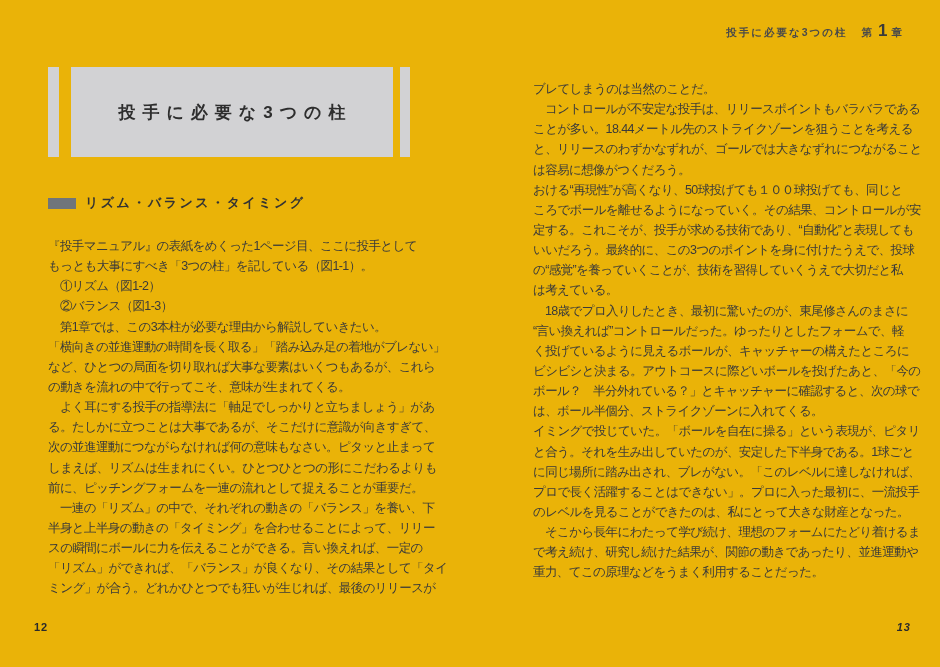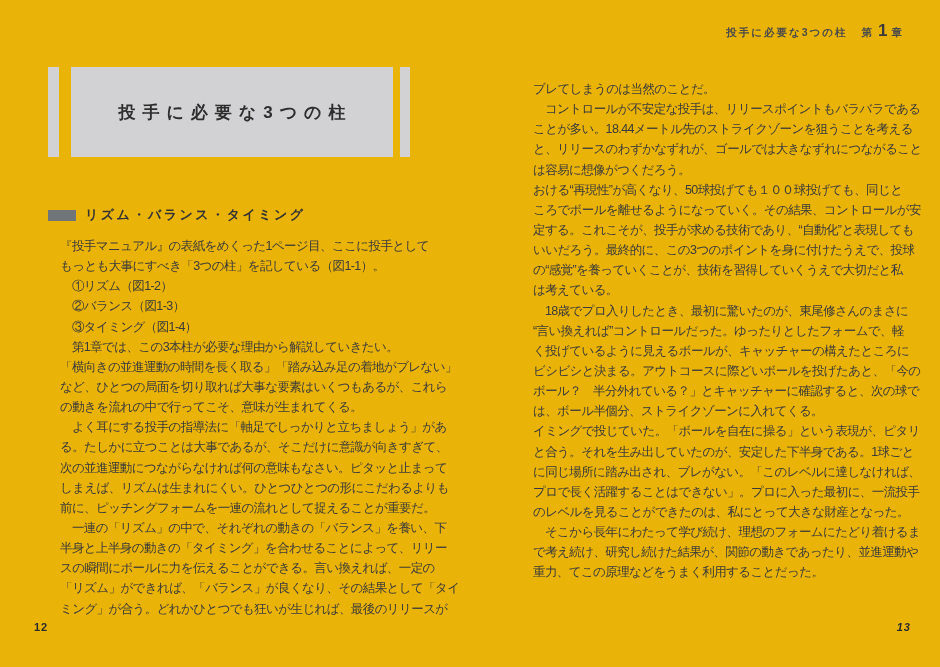--- a/index.html
+++ b/index.html
@@ -16,29 +16,29 @@
   .running-head .chap-num { font-size:17px; font-weight:bold; letter-spacing:0; margin:0 4px; color:#3a3a3a; }
   .title-accent-left  { position:absolute; left:48px;  top:67px; width:11px; height:90px; background:#d2d2d4; }
   .title-box {
     position:absolute; left:71px; top:67px; width:322px; height:90px; background:#d2d2d4;
     display:flex; align-items:center; justify-content:center;
   }
   .title-box .title-text {
     font-size:17px; font-weight:bold; letter-spacing:7px; text-indent:7px; color:#2e2e2e; white-space:nowrap;
   }
   .title-accent-right { position:absolute; left:400px; top:67px; width:10px; height:90px; background:#d2d2d4; }
-  .section-heading { position:absolute; left:48px; top:206px; display:flex; align-items:center; }
+  .section-heading { position:absolute; left:48px; top:194px; display:flex; align-items:center; }
   .section-bullet { width:28px; height:11px; background:#70757a; margin-right:9px; }
   .section-title { font-weight:bold; font-size:13px; letter-spacing:2.5px; color:#333333; white-space:nowrap; }
   .body-col {
     position:absolute; font-size:12.5px; letter-spacing:-0.6px;
     line-height:20.15px; color:#3a3a3a;margin-top:21px;
   }
   .body-col .line { white-space:nowrap; height:20.15px; }
-  #left-body  { left:60px;  top:215px; width:372px; }
+  #left-body  { left:48px;  top:215px; width:372px; }
   #right-body { left:533px; top:58px;  width:372px; }
   .pagenum { position:absolute; font-size:11px; letter-spacing:1px; color:#2b2b2b; font-weight:bold; }
   #pn-left  { left:34px;  top:621px; }
   #pn-right { right:29px; top:621px;font-style:italic; }
 </style>
 </head>
 <body>
 
 <div class="spread">
 
@@ -58,21 +58,20 @@
   <div class="section-heading">
     <span class="section-bullet"></span>
     <span class="section-title">リズム・バランス・タイミング</span>
   </div>
 
   <div id="left-body" class="body-col">
       <div class="line">『投手マニュアル』の表紙をめくった1ページ目、ここに投手として</div>
       <div class="line">もっとも大事にすべき「3つの柱」を記している（図1-1）。</div>
       <div class="line">　①リズム（図1-2）</div>
       <div class="line">　②バランス（図1-3）</div>
-      <div class="line">　③タイミング（図1-4）</div>
       <div class="line">　第1章では、この3本柱が必要な理由から解説していきたい。</div>
       <div class="line">「横向きの並進運動の時間を長く取る」「踏み込み足の着地がブレない」</div>
       <div class="line">など、ひとつの局面を切り取れば大事な要素はいくつもあるが、これら</div>
       <div class="line">の動きを流れの中で行ってこそ、意味が生まれてくる。</div>
       <div class="line">　よく耳にする投手の指導法に「軸足でしっかりと立ちましょう」があ</div>
       <div class="line">る。たしかに立つことは大事であるが、そこだけに意識が向きすぎて、</div>
       <div class="line">次の並進運動につながらなければ何の意味もなさい。ピタッと止まって</div>
       <div class="line">しまえば、リズムは生まれにくい。ひとつひとつの形にこだわるよりも</div>
       <div class="line">前に、ピッチングフォームを一連の流れとして捉えることが重要だ。</div>
       <div class="line">　一連の「リズム」の中で、それぞれの動きの「バランス」を養い、下</div>

